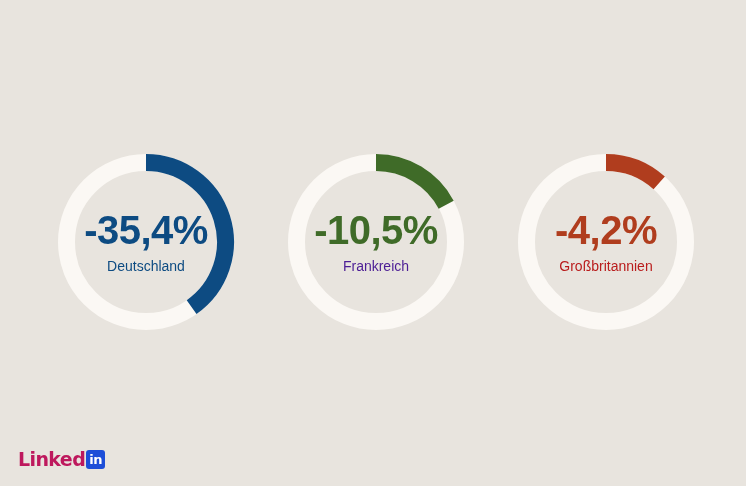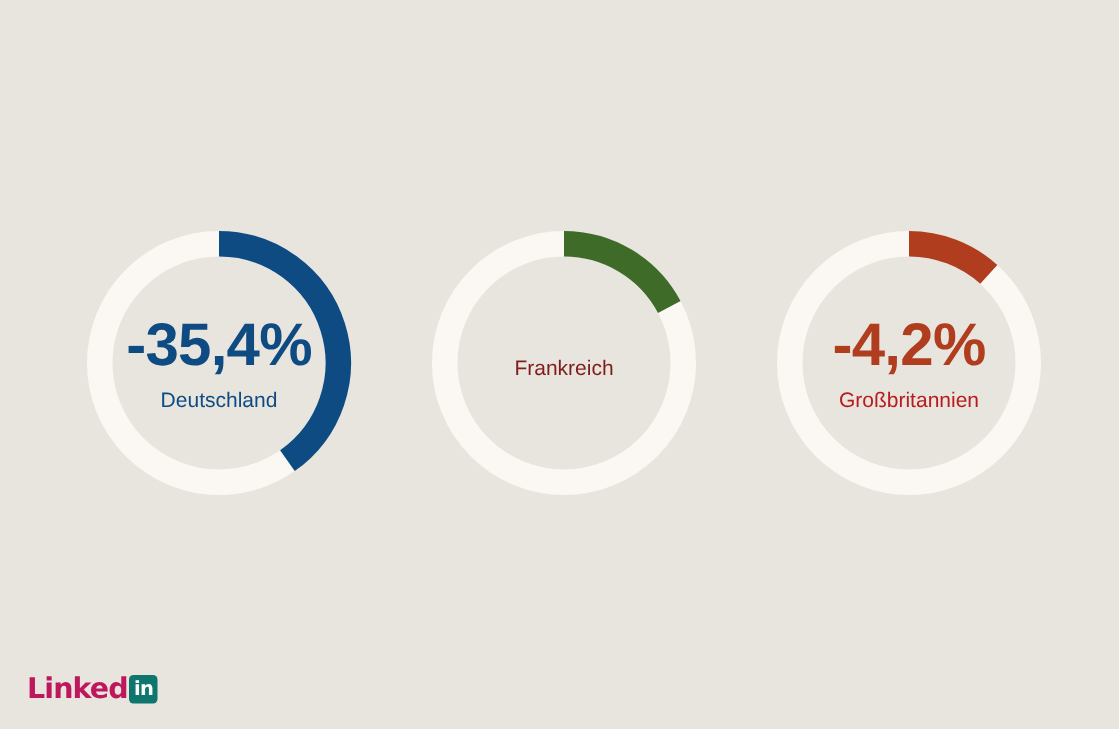--- a/index.html
+++ b/index.html
@@ -145,35 +145,36 @@
         <div class="donut-label" id="lab-0" style="color: rgb(13, 75, 130);">Deutschland</div>
       </div>
     </div>
 
     <div class="donut" id="donut-1">
       <svg viewBox="0 0 176 176">
         <circle class="donut-track" cx="88" cy="88" r="79.5" stroke="#FBF8F4"></circle>
         <path class="donut-arc" id="arc-1" d="M 88.00 8.50 A 79.5 79.5 0 0 1 158.19 50.68" stroke="#3F6B28"></path>
       </svg>
       <div class="donut-center">
-        <div class="donut-label" id="lab-1" style="color: #7f1d1d;">Frankreich</div>
+        <div class="donut-value" id="val-1" style="color: rgb(63, 107, 40);">-10,5%</div>
+        <div class="donut-label" id="lab-1" style="color: #4c1d95;">Frankreich</div>
       </div>
     </div>
 
     <div class="donut" id="donut-2">
       <svg viewBox="0 0 176 176">
         <circle class="donut-track" cx="88" cy="88" r="79.5" stroke="#FBF8F4"></circle>
         <path class="donut-arc" id="arc-2" d="M 88.00 8.50 A 79.5 79.5 0 0 1 141.20 28.92" stroke="#B03D1E"></path>
       </svg>
       <div class="donut-center">
         <div class="donut-value" id="val-2" style="color: rgb(176, 61, 30);">-4,2%</div>
         <div class="donut-label" id="lab-2" style="color: #b91c1c;">Großbritannien</div>
       </div>
     </div>
 
   </div>
 
   <div id="linkedin-logo">
     <span id="linkedin-wordmark" style="color: #be185d;">Linked</span>
-    <span id="linkedin-badge" style="background: #0f766e;">in</span>
+    <span id="linkedin-badge" style="background: #1d4ed8;">in</span>
   </div>
 
 </div>
 
 </body></html>

